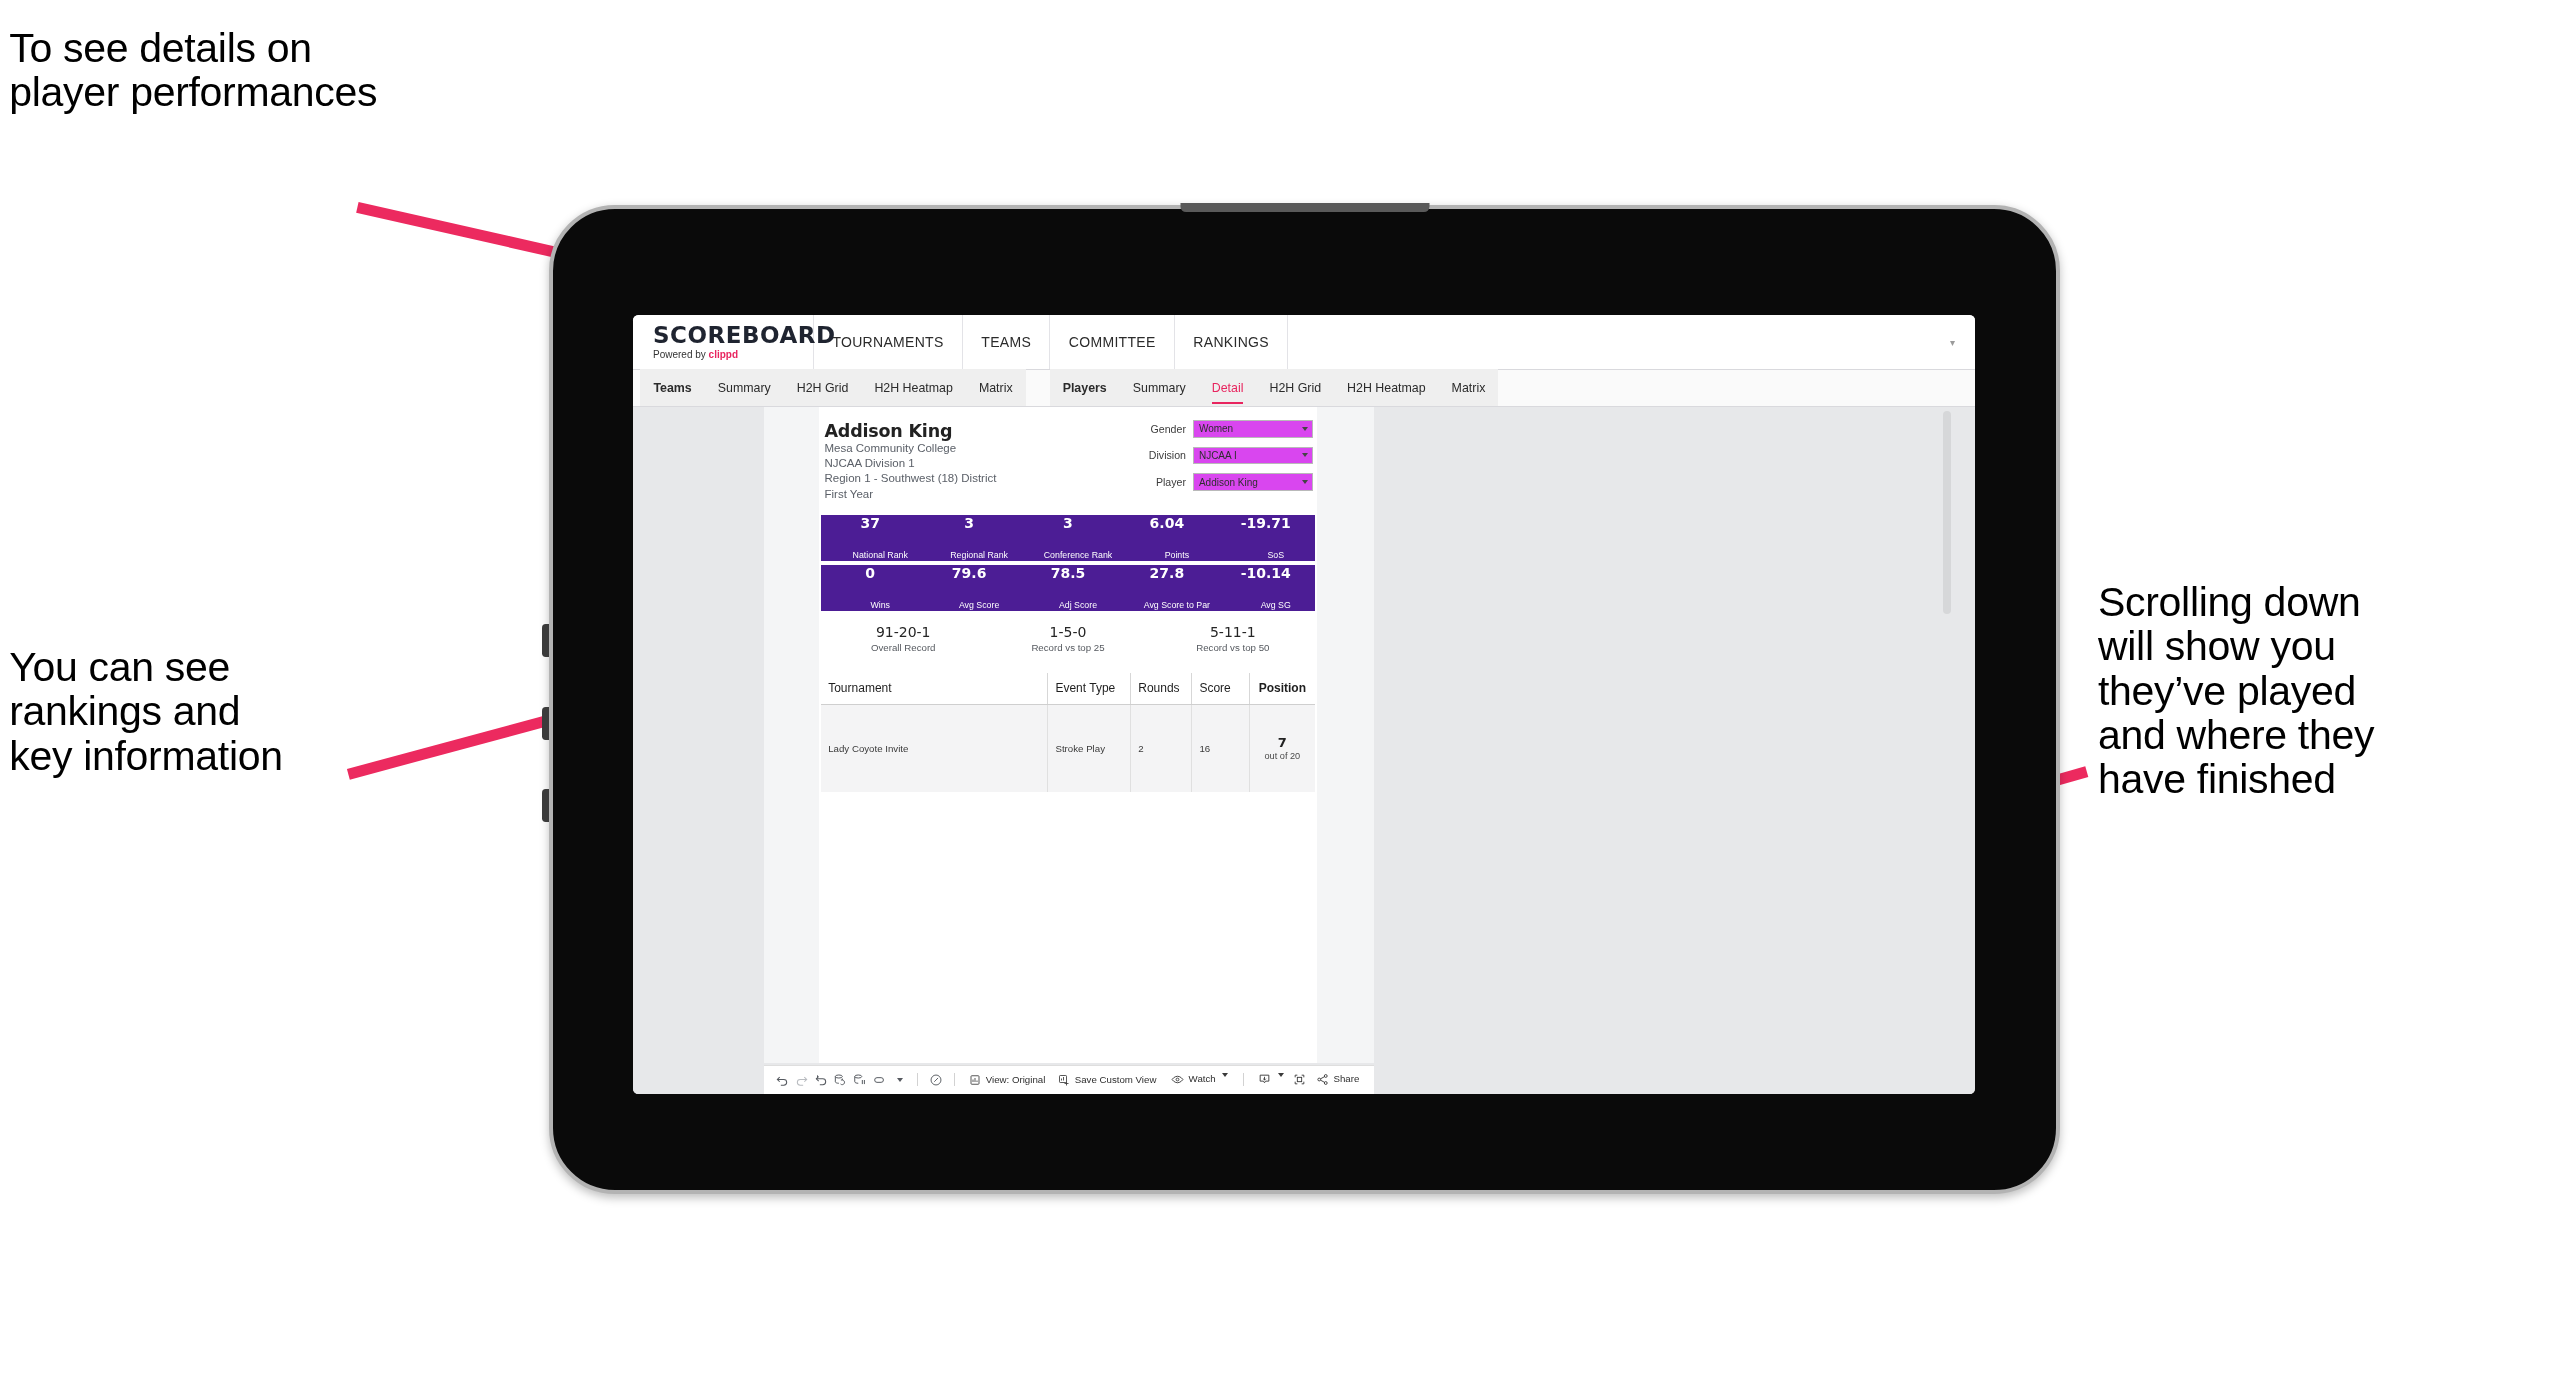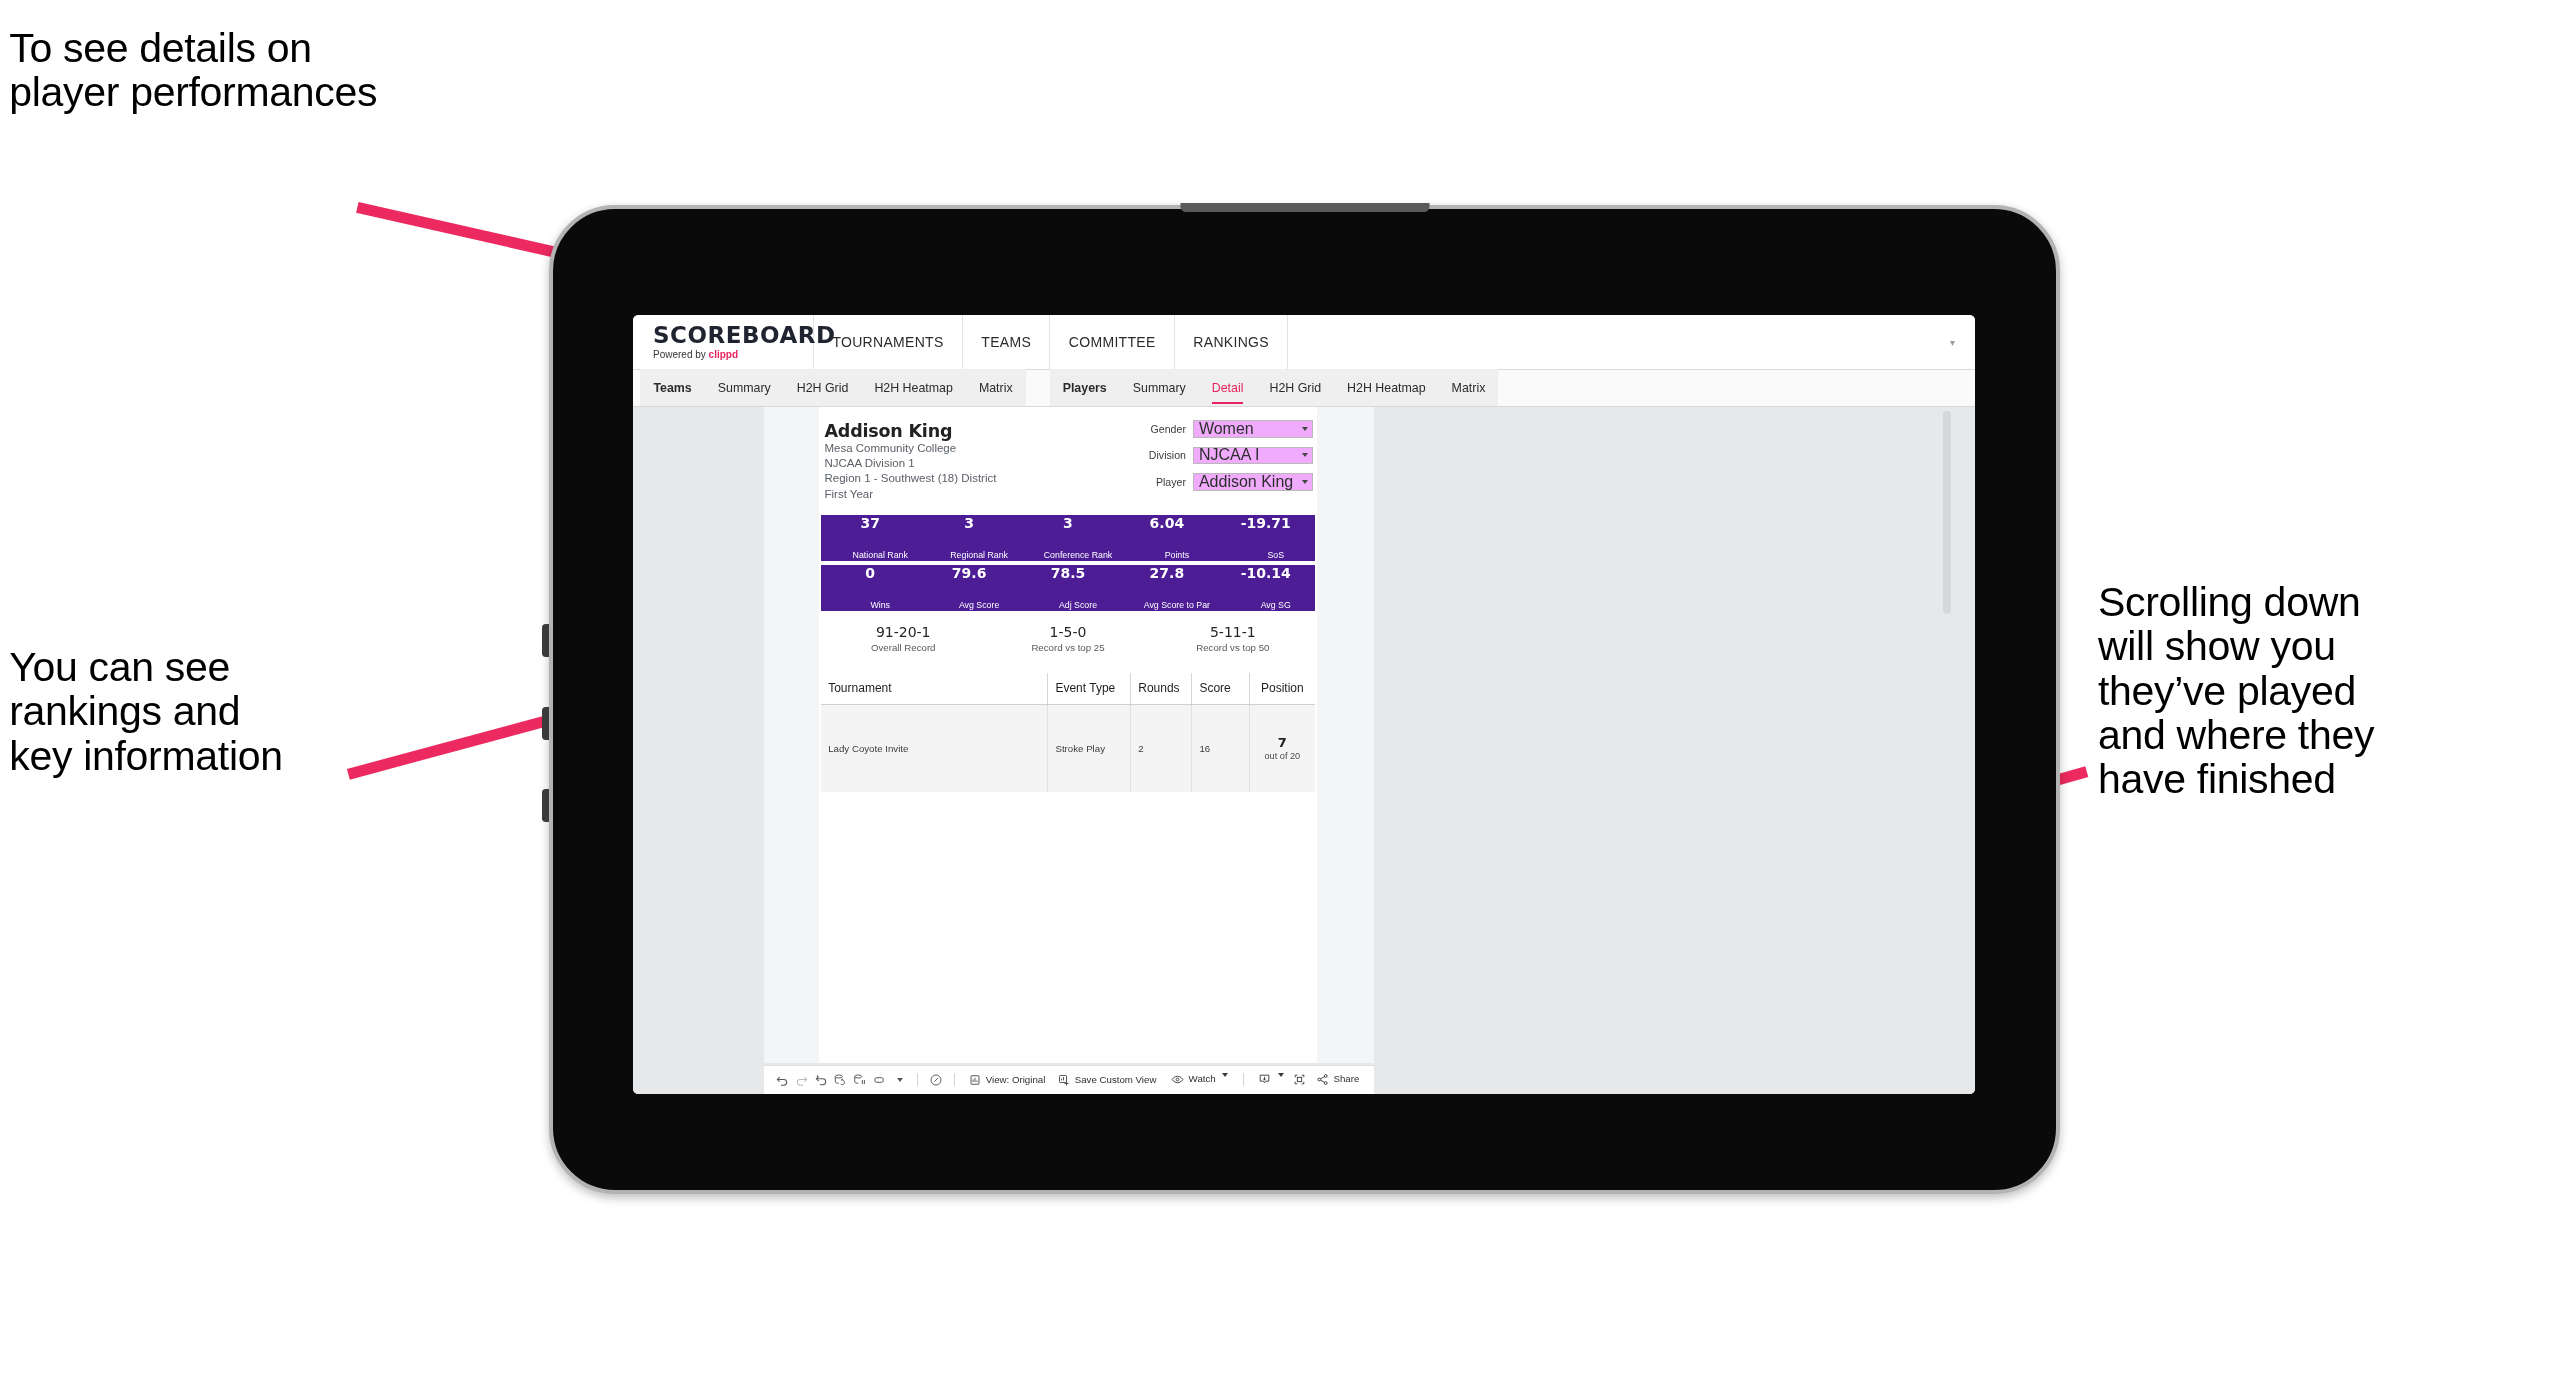--- a/index.html
+++ b/index.html
@@ -120,23 +120,23 @@
     font-family: "DejaVu Sans", sans-serif;
     font-weight: 700; font-size: 17.5px; color: #222; letter-spacing: -0.2px;
   }
   .player-meta { font-size: 11.5px; color: #5b6068; line-height: 1.32; }
 
   
   #filters { position: absolute; right: 3.7px; top: 13px; width: 184px; }
   .filter-row { display: flex; align-items: center; justify-content: flex-end; margin-bottom: 9.2px; }
   .filter-label { font-size: 10.6px; color: #3c3c3c; margin-right: 7.4px; }
   .filter-select {
-    width: 120px; height: 17.5px; border: 0.9px solid #b9b9b9; background: #f0abfc;
+    width: 120px; height: 17.5px; border: 0.9px solid #b9b9b9; background: #d946ef;
     display: flex; align-items: center; padding: 0 4.6px;
-    font-size: 16px; color: #2e2e2e; position: relative;
+    font-size: 10px; color: #2e2e2e; position: relative;
   }
   .filter-caret {
     position: absolute; right: 4.6px; top: 50%; transform: translateY(-50%);
     width: 0; height: 0; border-left: 3.7px solid transparent; border-right: 3.7px solid transparent;
     border-top: 4.6px solid #444;
   }
 
   
   .stat-bar {
     margin: 0 1.8px; background: #4c1d95; display: flex; align-items: flex-start;
@@ -157,21 +157,21 @@
   
   #tourney-table {
     margin: 20px 1.8px 0 1.8px; border-collapse: collapse; width: calc(100% - 3.7px);
     table-layout: fixed;
   }
   #tourney-table th {
     text-align: left; font-weight: 400; font-size: 12px; color: #1f1f1f;
     padding: 8.3px 7.4px; border-right: 0.9px solid #d7d7d7; border-bottom: 0.9px solid #cfcfcf;
     background: #fff;
   }
-  #tourney-table th:last-child { border-right: none; text-align: center; }
+  #tourney-table th:last-child { border-right: none; text-align: center; font-weight: bold; }
   #tourney-table td {
     font-size: 9.7px; color: #3a3a3a; padding: 0 7.4px;
     border-right: 0.9px solid #e0e0e0; height: 88px; vertical-align: middle;
   }
   #tourney-table td:last-child { border-right: none; text-align: center; }
   #tourney-table tr.row-alt td { background: #f4f4f5; }
   #tourney-table tr.row-alt { border-top: 0.9px solid #dadada; }
   .pos-num { font-family: "DejaVu Sans", sans-serif; font-weight: 700; font-size: 13px; color: #222; }
   .pos-sub { font-size: 9.2px; color: #4a4a4a; margin-top: 0.9px; }
 

